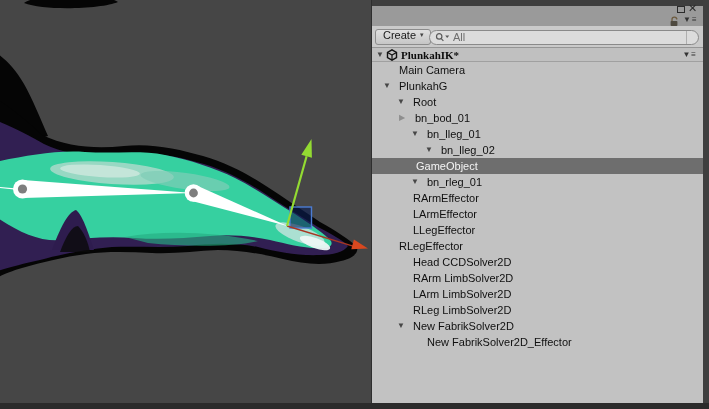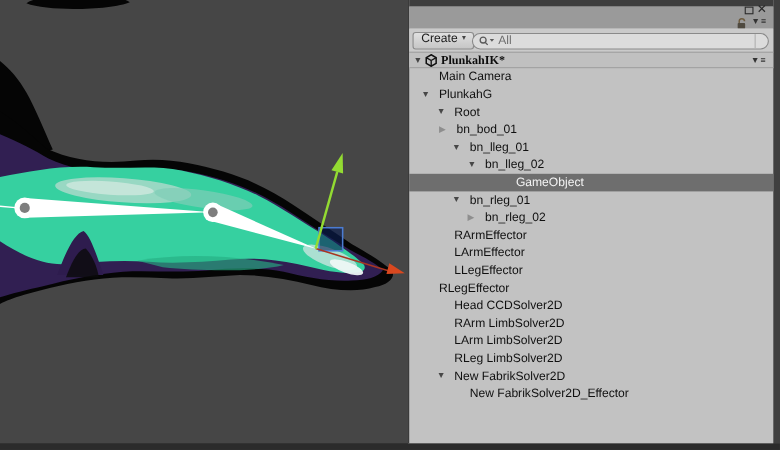--- a/index.html
+++ b/index.html
@@ -158,23 +158,22 @@
       <span id="scene-menu" class="menu-glyph">▼≡</span>
     </div>
 
     <div id="hierarchy-rows">
         <div class="hrow" style="padding-left: 11px;"><span class="fold none"></span><span class="rlabel">Main Camera</span></div>
         <div class="hrow" style="padding-left: 11px;"><span class="fold open">▼</span><span class="rlabel">PlunkahG</span></div>
         <div class="hrow" style="padding-left: 25px;"><span class="fold open">▼</span><span class="rlabel">Root</span></div>
         <div class="hrow" style="padding-left: 27px;"><span class="fold closed">▶</span><span class="rlabel">bn_bod_01</span></div>
         <div class="hrow" style="padding-left: 39px;"><span class="fold open">▼</span><span class="rlabel">bn_lleg_01</span></div>
         <div class="hrow" style="padding-left: 53px;"><span class="fold open">▼</span><span class="rlabel">bn_lleg_02</span></div>
-        <div class="hrow sel" style="padding-left: 81px;"><span class="fold none"></span><span class="rlabel">GameObject</span></div>
+        <div class="hrow sel" style="padding-left: 28px;"><span class="fold none"></span><span class="rlabel">GameObject</span></div>
         <div class="hrow" style="padding-left: 39px;"><span class="fold open">▼</span><span class="rlabel">bn_rleg_01</span></div>
-        <div class="hrow" style="padding-left: 53px;"><span class="fold closed">▶</span><span class="rlabel">bn_rleg_02</span></div>
         <div class="hrow" style="padding-left: 25px;"><span class="fold none"></span><span class="rlabel">RArmEffector</span></div>
         <div class="hrow" style="padding-left: 25px;"><span class="fold none"></span><span class="rlabel">LArmEffector</span></div>
         <div class="hrow" style="padding-left: 25px;"><span class="fold none"></span><span class="rlabel">LLegEffector</span></div>
         <div class="hrow" style="padding-left: 11px;"><span class="fold none"></span><span class="rlabel">RLegEffector</span></div>
         <div class="hrow" style="padding-left: 25px;"><span class="fold none"></span><span class="rlabel">Head CCDSolver2D</span></div>
         <div class="hrow" style="padding-left: 25px;"><span class="fold none"></span><span class="rlabel">RArm LimbSolver2D</span></div>
         <div class="hrow" style="padding-left: 25px;"><span class="fold none"></span><span class="rlabel">LArm LimbSolver2D</span></div>
         <div class="hrow" style="padding-left: 25px;"><span class="fold none"></span><span class="rlabel">RLeg LimbSolver2D</span></div>
         <div class="hrow" style="padding-left: 25px;"><span class="fold open">▼</span><span class="rlabel">New FabrikSolver2D</span></div>
         <div class="hrow" style="padding-left: 39px;"><span class="fold none"></span><span class="rlabel">New FabrikSolver2D_Effector</span></div>

